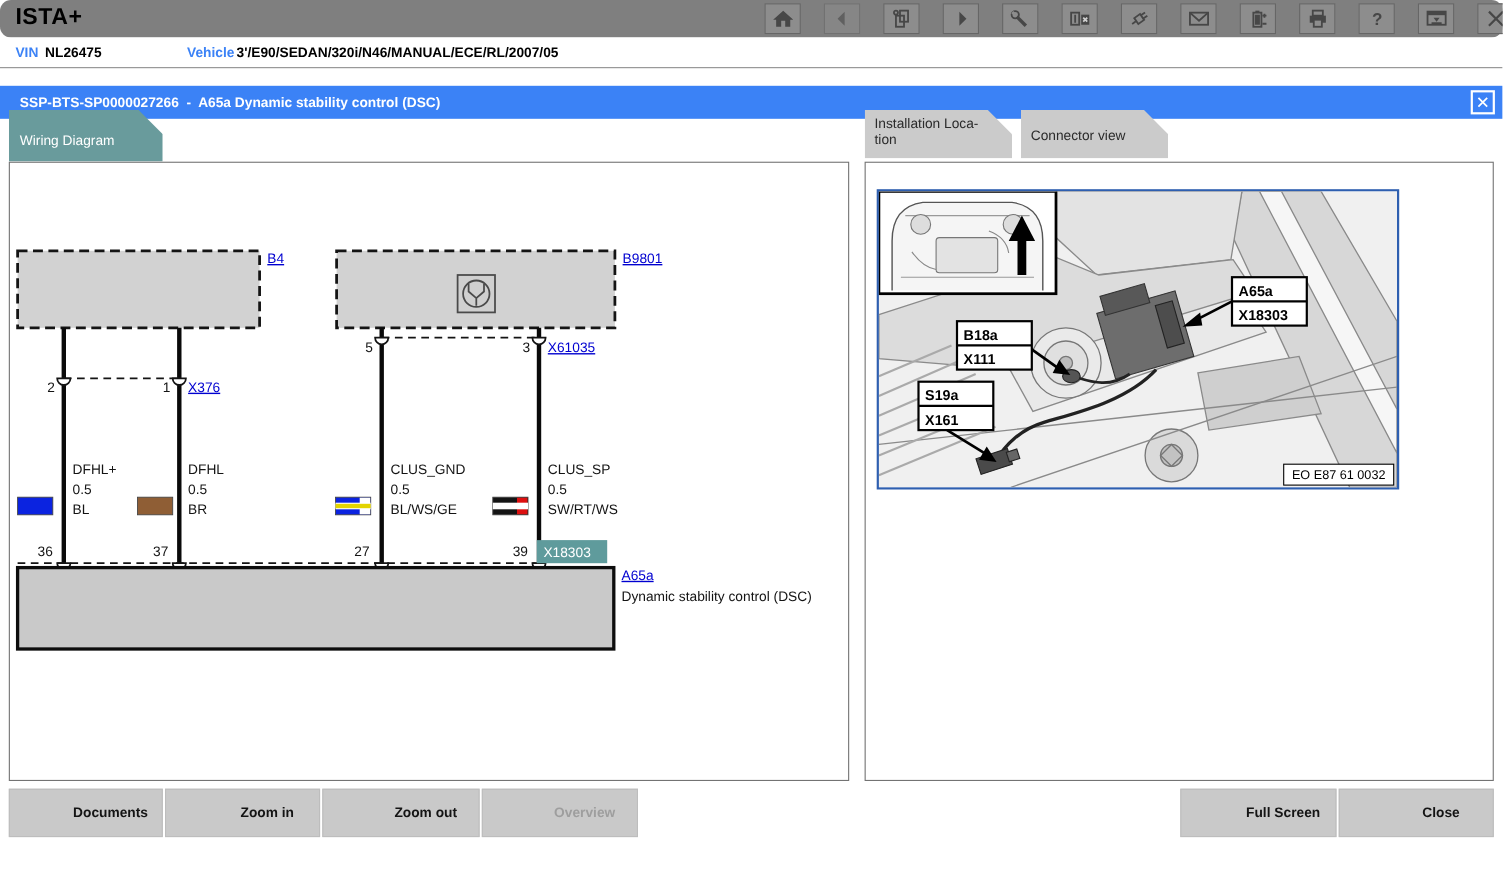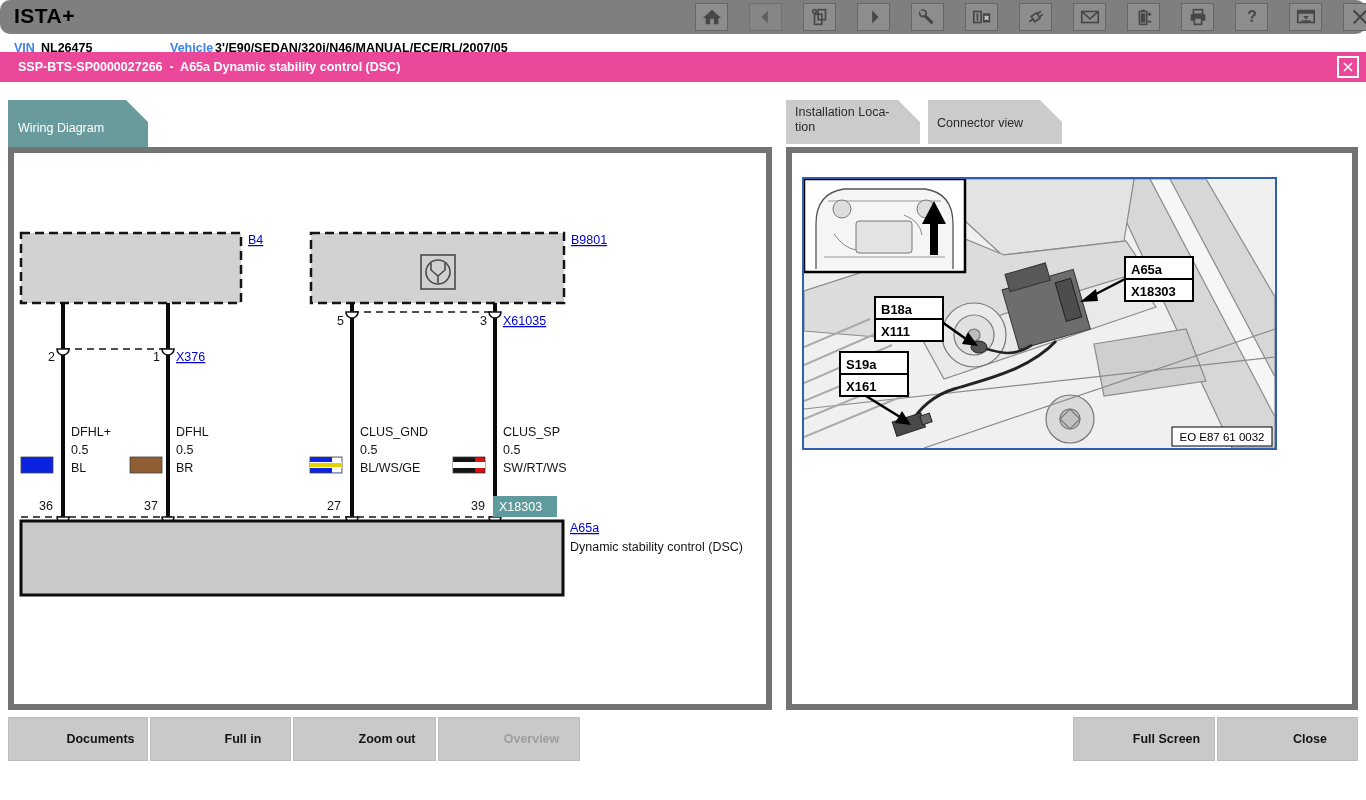--- a/index.html
+++ b/index.html
@@ -15,34 +15,34 @@
   .tb-btn.disabled { opacity:.55; }
   .tb-btn .fillg { fill:#474747; stroke:none; }
 
   
   .vinbar { position:absolute; top:34px; left:0; width:1366px; height:28px; background:#fff; border-bottom:1px solid #8e8e8e; font-size:12.5px; font-weight:bold; }
   .vinbar span { position:absolute; top:7px; }
   .lbl-gray { color:#3b82f6; }
   .val-black { color:#000; }
 
   
-  .titlebar { position:absolute; top:52px; left:0; width:1366px; height:30px; background:#ec4899; }
+  .titlebar { position:absolute; top:78px; left:0; width:1366px; height:30px; background:#3b82f6; }
   .titlebar .ttext { position:absolute; left:18px; top:8px; color:#fff; font-weight:bold; font-size:12.5px; white-space:pre; }
   .panel-close { position:absolute; right:7px; top:4px; width:22px; height:22px; background:transparent; border:2px solid #fff; display:flex; align-items:center; justify-content:center; cursor:pointer; }
   .panel-close svg { stroke:#fff; stroke-width:1.6; }
 
   
   .tab { position:absolute; font-size:12.5px; clip-path:polygon(0 0, calc(100% - 22px) 0, 100% 22px, 100% 100%, 0 100%); }
   .tab-active { left:8px; top:100px; width:140px; height:47px; background:#699b9c; color:#fff; display:flex; align-items:flex-end; padding:0 0 12px 10px; }
   .tab-idle { background:#cbcbcb; color:#2b2b2b; top:100px; height:44px; padding:5px 0 0 9px; line-height:15px; }
   .tab-install { left:786px; width:134px; }
   .tab-connector { left:928px; width:134px; display:flex; align-items:center; padding-top:2px; }
 
   
-  .panel { position:absolute; top:147px; height:563px; background:#fff; border:6px solid #737373; }
+  .panel { position:absolute; top:147px; height:563px; background:#fff; border:1px solid #737373; }
   .panel-left { left:8px; width:764px; }
   .panel-right { left:786px; width:572px; }
 
   .figure { position:absolute; left:10px; top:24px; width:475px; height:273px; border:2px solid #2e5fb0; background:#fff; }
 
   
   .fbtn { position:absolute; top:717px; height:44px; background:#c9c9c9; border:1px solid #bdbdbd; font-family:"Liberation Sans",sans-serif; font-size:12.5px; font-weight:bold; color:#141414; display:flex; align-items:center; justify-content:center; cursor:pointer;padding-left:45px; }
   .fbtn.disabled { color:#9e9e9e; cursor:default; }
 
   
@@ -364,19 +364,19 @@
 
         <g>
           <rect x="368" y="248" width="100" height="19" fill="#fff" stroke="#000" stroke-width="1"></rect>
           <text x="418" y="261.5" text-anchor="middle" class="figcode">EO E87 61 0032</text>
         </g>
       </svg>
     </div>
   </section>
 
   <button class="fbtn" style="left:8px;width:140px">Documents</button>
-  <button class="fbtn" style="left:150px;width:141px">Full in</button>
+  <button class="fbtn" style="left:150px;width:141px">Zoom in</button>
   <button class="fbtn" style="left:293px;width:143px">Zoom out</button>
   <button class="fbtn disabled" style="left:438px;width:142px">Overview</button>
   <button class="fbtn" style="left:1073px;width:142px">Full Screen</button>
   <button class="fbtn" style="left:1217px;width:141px">Close</button>
 
 </div>
 
 </body></html>

